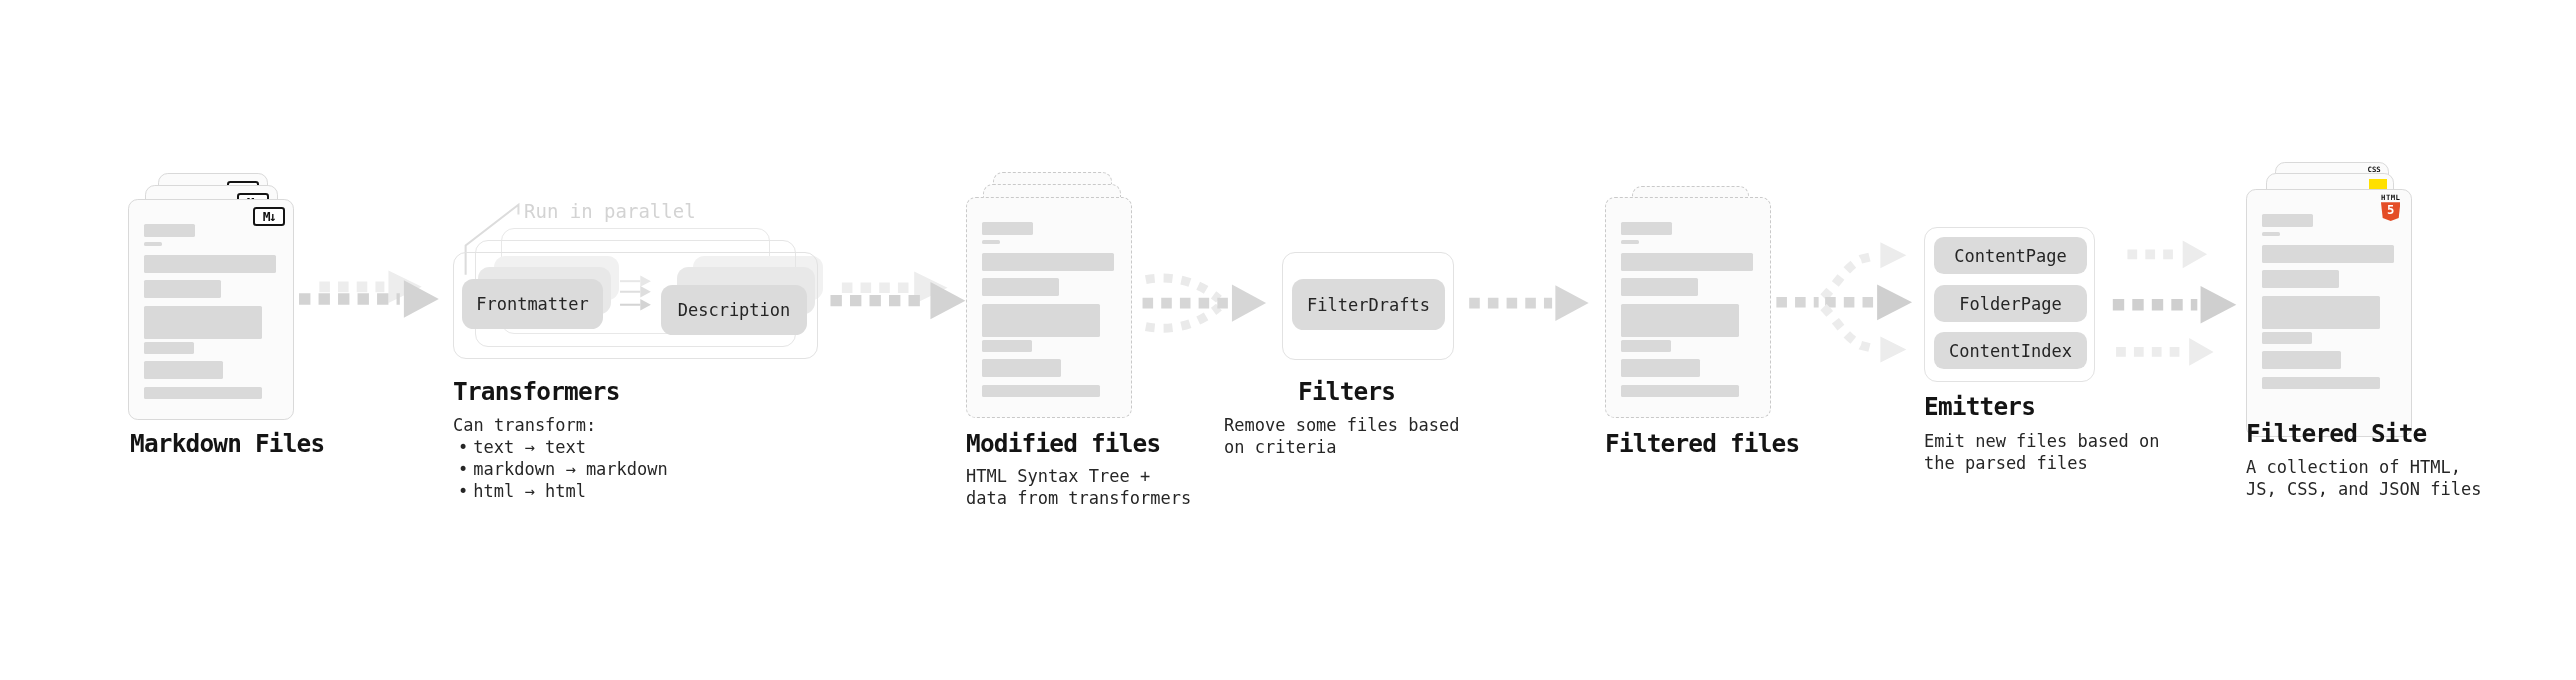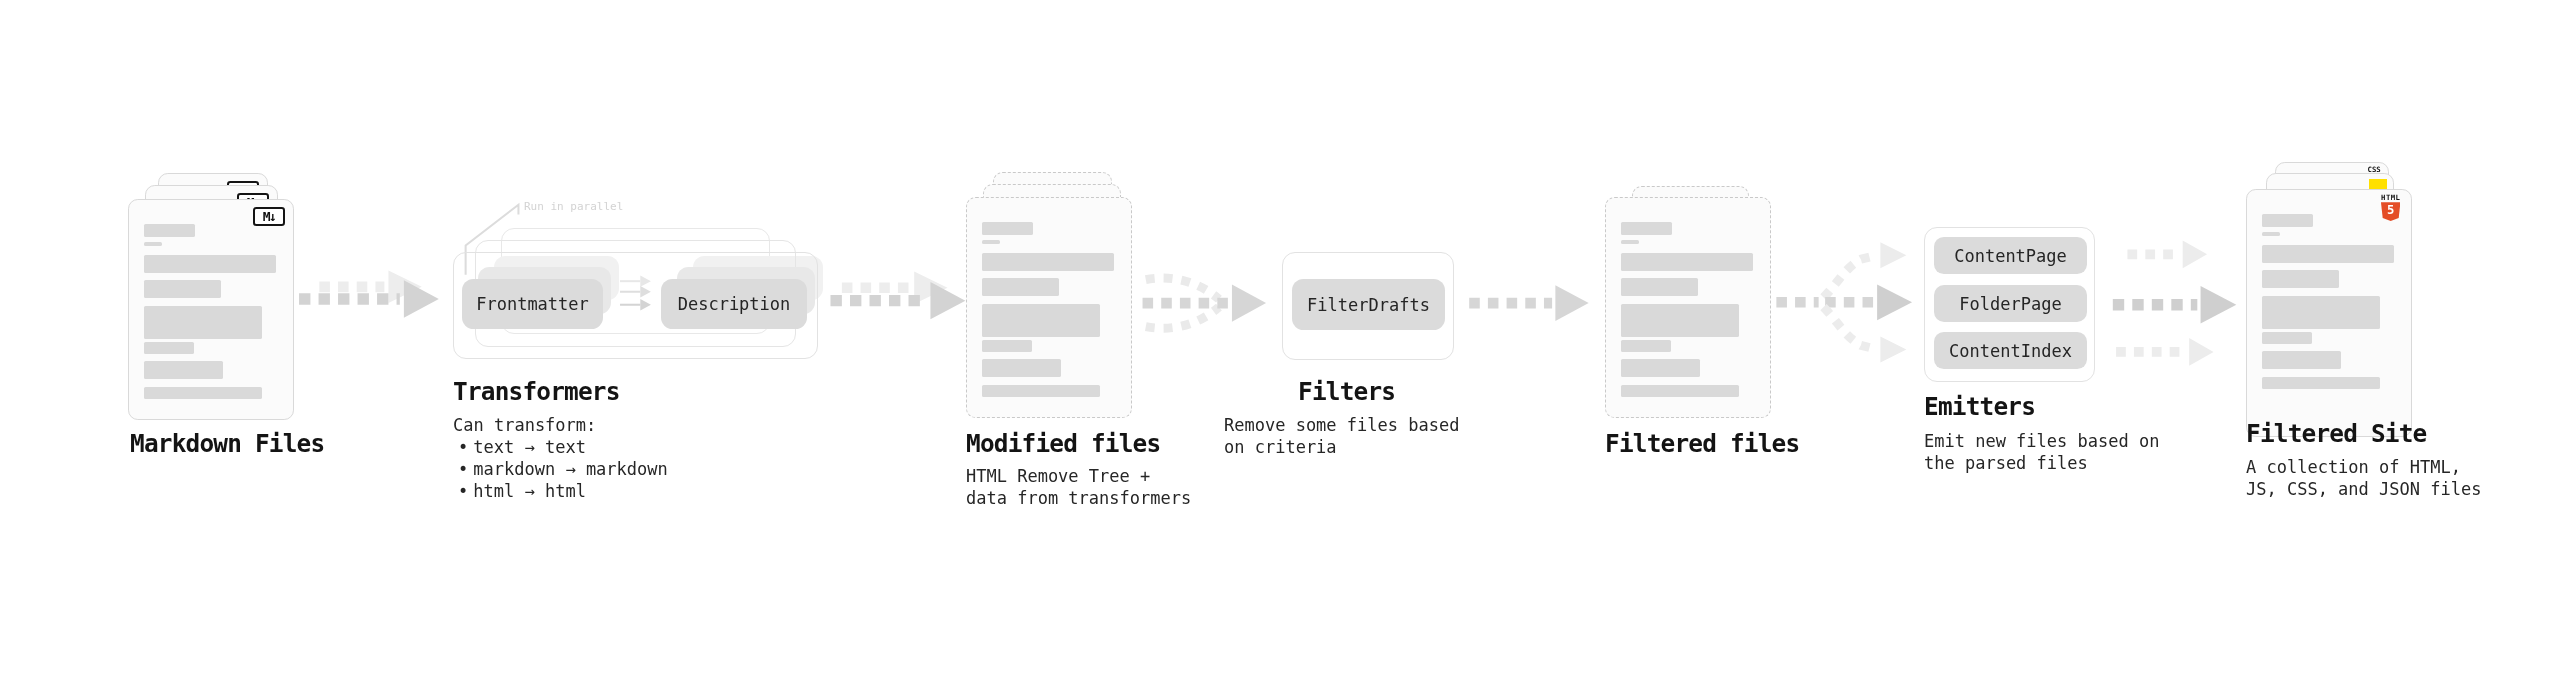--- a/index.html
+++ b/index.html
@@ -37,21 +37,21 @@
 
   
   .t-box{position:absolute;border:1.6px solid #e2e2e2;border-radius:13px;box-sizing:border-box;background:transparent;}
   .pill{position:absolute;background:#dbdbdb;border-radius:11.4px;display:flex;align-items:center;justify-content:center;
     font-size:17px;color:#252525;box-sizing:border-box;text-align:center;}
   .pill.g1{background:#e8e8e8;}
   .pill.g2{background:#f1f1f1;}
 
   .title{position:absolute;font-size:24.4px;font-weight:700;color:#141414;letter-spacing:-0.8px;white-space:nowrap;}
   .caption{position:absolute;font-size:17px;line-height:22px;color:#262626;white-space:nowrap;}
-  .note{position:absolute;font-size:11px;color:#d3d3d3;white-space:nowrap;}
+  .note{position:absolute;font-size:19px;color:#d3d3d3;white-space:nowrap;}
   .bullet-row .b{display:inline-block;width:20.3px;text-align:center;}
 </style>
 </head>
 <body>
 
 <div class="canvas">
 
   <svg class="overlay" width="2576" height="681" viewBox="0 0 3170 838">
 
     <g>
@@ -140,21 +140,21 @@
     <div class="t-box" style="left:501px;top:228px;width:269px;height:106px;border-color:#e8e8e8;"></div>
     <div class="pill g2" style="left:494px;top:256px;width:125px;height:44px;"></div>
     <div class="pill g2" style="left:693px;top:256px;width:130px;height:44px;"></div>
 
     <div class="t-box" style="left:475px;top:240px;width:321px;height:107px;border-color:#e5e5e5;"></div>
     <div class="pill g1" style="left:478px;top:267px;width:133px;height:47px;"></div>
     <div class="pill g1" style="left:677px;top:267px;width:138px;height:47px;"></div>
 
     <div class="t-box" style="left:453px;top:252px;width:365px;height:107px;"></div>
     <div class="pill" style="left:462px;top:279px;width:141px;height:50px;">Frontmatter</div>
-    <div class="pill" style="left:661px;top:279px;width:146px;height:50px;">Description</div>
+    <div class="pill" style="left:661px;top:285px;width:146px;height:50px;">Description</div>
 
     <div class="title" style="left:453px;top:377px;">Transformers</div>
     <div class="caption" style="left:453px;top:414px;">
       <div>Can transform:</div>
       <div class="bullet-row"><span class="b">•</span><span>text → text</span></div>
       <div class="bullet-row"><span class="b">•</span><span>markdown → markdown</span></div>
       <div class="bullet-row"><span class="b">•</span><span>html → html</span></div>
     </div>
   </div>
 
@@ -166,21 +166,21 @@
         <div class="doc-bar" style="left: 15.4px; top: 42px; width: 18px; height: 4.1px;"></div>
         <div class="doc-bar" style="left: 15.4px; top: 55px; width: 132px; height: 18px;"></div>
         <div class="doc-bar" style="left: 15.4px; top: 80px; width: 77px; height: 18px;"></div>
         <div class="doc-bar" style="left: 15.4px; top: 106px; width: 118px; height: 32.5px;"></div>
         <div class="doc-bar" style="left: 15.4px; top: 142px; width: 50px; height: 12.2px;"></div>
         <div class="doc-bar" style="left: 15.4px; top: 161px; width: 79px; height: 18px;"></div>
         <div class="doc-bar" style="left: 15.4px; top: 187px; width: 118px; height: 12.2px;"></div>
       </div>
     <div class="title" style="left:966px;top:429px;">Modified files</div>
     <div class="caption" style="left:966px;top:465px;">
-      <div>HTML Remove Tree +</div>
+      <div>HTML Syntax Tree +</div>
       <div>data from transformers</div>
     </div>
   </div>
 
   <div class="layer">
     <div class="t-box" style="left:1282px;top:252px;width:172px;height:108px;"></div>
     <div class="pill" style="left:1292px;top:279px;width:153px;height:51px;">FilterDrafts</div>
     <div class="title" style="left:1285px;top:377px;margin-left:13px;">Filters</div>
     <div class="caption" style="left:1224px;top:414px;">
       <div>Remove some files based</div>

